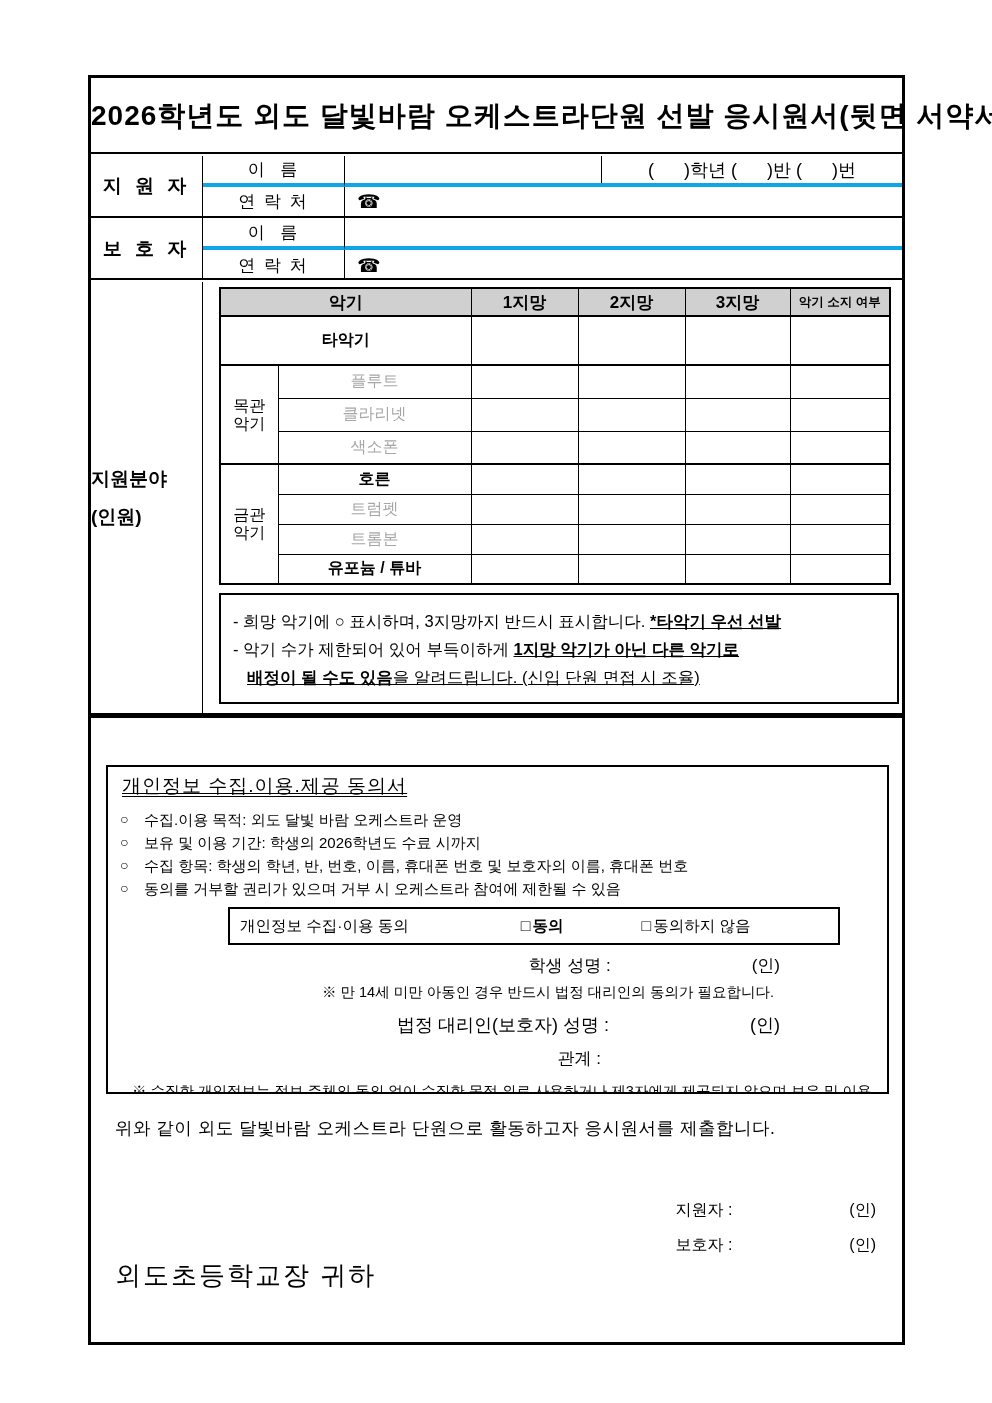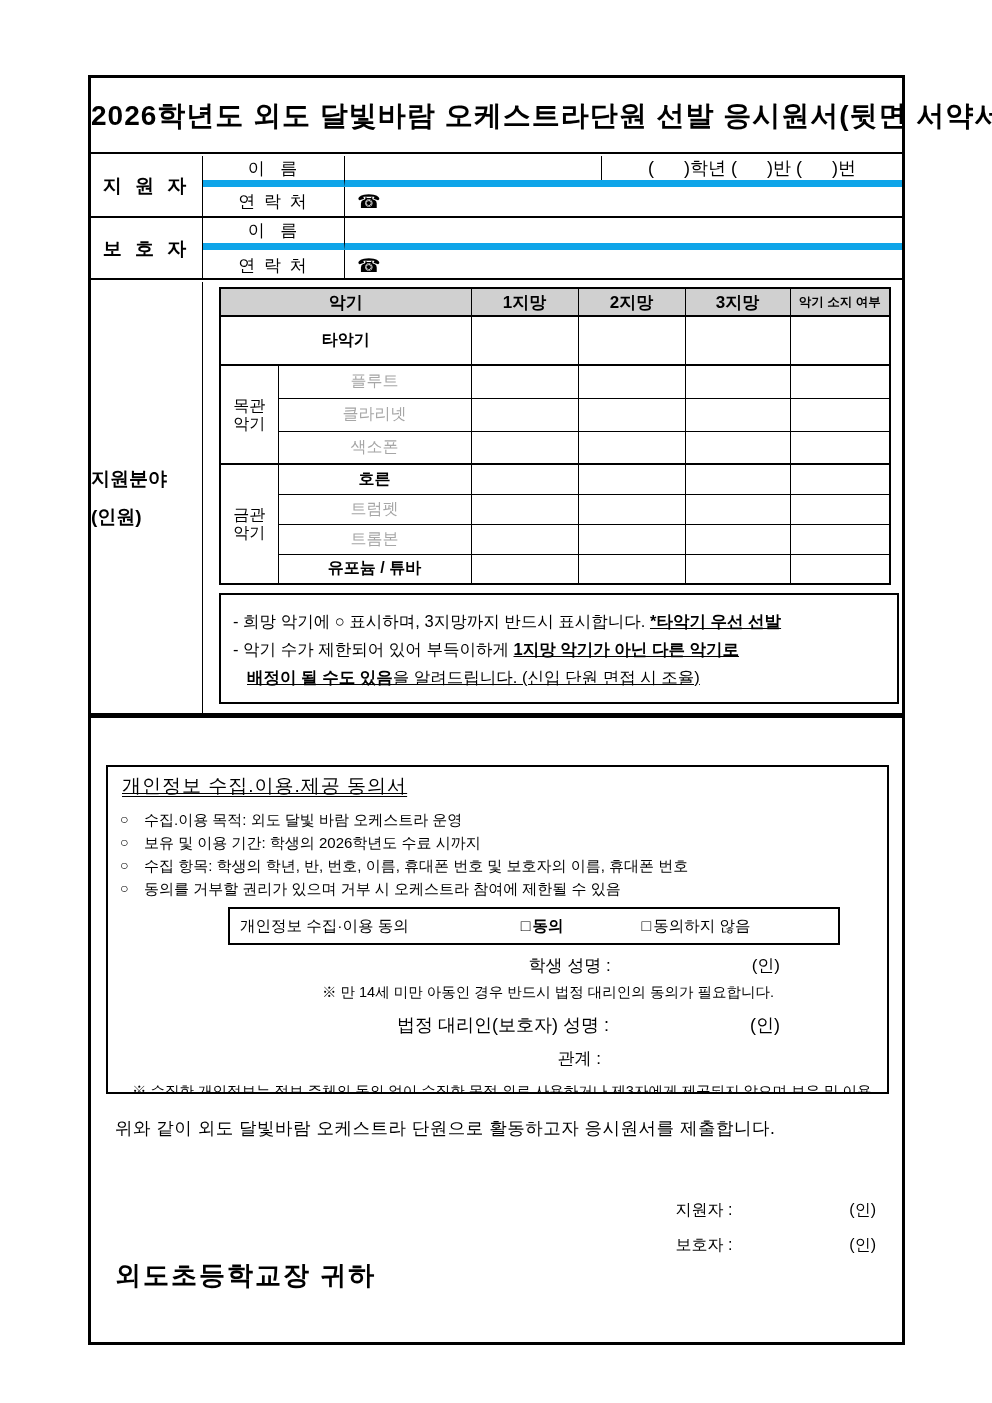--- a/index.html
+++ b/index.html
@@ -17,21 +17,21 @@
   .receipt-label { height:30px; border-bottom:2px solid #000; font-size:16px; display:flex; align-items:center; justify-content:center; letter-spacing:1px; }
   .receipt-value { flex:1; }
   
   .person-grid { position:absolute; top:78px; left:0; right:0; height:124px; border-bottom:2px solid #000; display:grid; grid-template-columns:112px 142px 1fr; grid-template-rows:31px 31px 32px 30px; }
   .pcell { display:flex; align-items:center; justify-content:center; }
   .group-cell { grid-column:1; font-size:19px; font-weight:700; letter-spacing:4px; border-right:1px solid #000; white-space:pre; }
   .g-applicant { grid-row:1 / 3; border-bottom:2px solid #000; }
   .g-guardian  { grid-row:3 / 5; }
   .label-cell { grid-column:2; font-size:17px; font-weight:500; border-right:1px solid #000; white-space:pre; letter-spacing:2px; }
   .value-cell { grid-column:3; }
-  .b1 { border-bottom:7px solid #0ea5e9; }
+  .b1 { border-bottom:4px solid #0ea5e9; }
   .b2 { border-bottom:2px solid #000; }
   .name-row { display:flex; width:100%; height:100%; }
   .name-input { width:257px; border-right:1px solid #000; }
   .grade-cell { flex:1; display:flex; align-items:center; justify-content:center; font-size:18px; white-space:pre; }
   .phone-cell { width:100%; height:100%; display:flex; align-items:center; padding-left:12px; font-size:19px; }
   
   .field-row { position:absolute; top:204px; left:0; right:0; bottom:0; display:flex; }
   .field-label-col { width:112px; border-right:1px solid #000; display:flex; flex-direction:column; justify-content:center; align-items:flex-start; gap:12px; }
   .field-label-col div { font-size:19px; font-weight:700; }
   .field-content { flex:1; position:relative; }
@@ -64,21 +64,21 @@
   .agree-box .cbx { margin-right:2px; font-size:16px; }
   .sign-line { display:flex; justify-content:flex-end; align-items:center; padding-right:95px; gap:141px; height:30px; margin-top:5px; font-size:17px; }
   .sign-line.relation { padding-right:274px; height:26px; }
   .minor-note { padding-left:202px; font-size:14.5px; height:22px; margin-top:3px; }
   .privacy-note { margin-top:9px; font-size:14.5px; line-height:22px; padding-left:32px; text-indent:-20px; }
   .submission-line { position:absolute; left:24px; top:398px; font-size:17.5px; letter-spacing:0.5px; }
   .date-line { position:absolute; left:0; right:0; top:435px; text-align:center; font-size:17px; white-space:pre; }
   .footer-sign { position:absolute; right:26px; display:flex; align-items:center; gap:117px; font-size:16px; }
   .fs1 { top:482px; }
   .fs2 { top:517px; }
-  .recipient { position:absolute; left:24px; top:540px; font-size:26px; font-weight:700; letter-spacing:2px; }
+  .recipient { position:absolute; left:24px; top:540px; font-size:26px; font-weight:400; letter-spacing:2px; }
 </style>
 </head>
 <body>
 
 <div class="page">
 
   <div class="top-box">
 
     <div class="title-row">
       <div class="title-cell">

